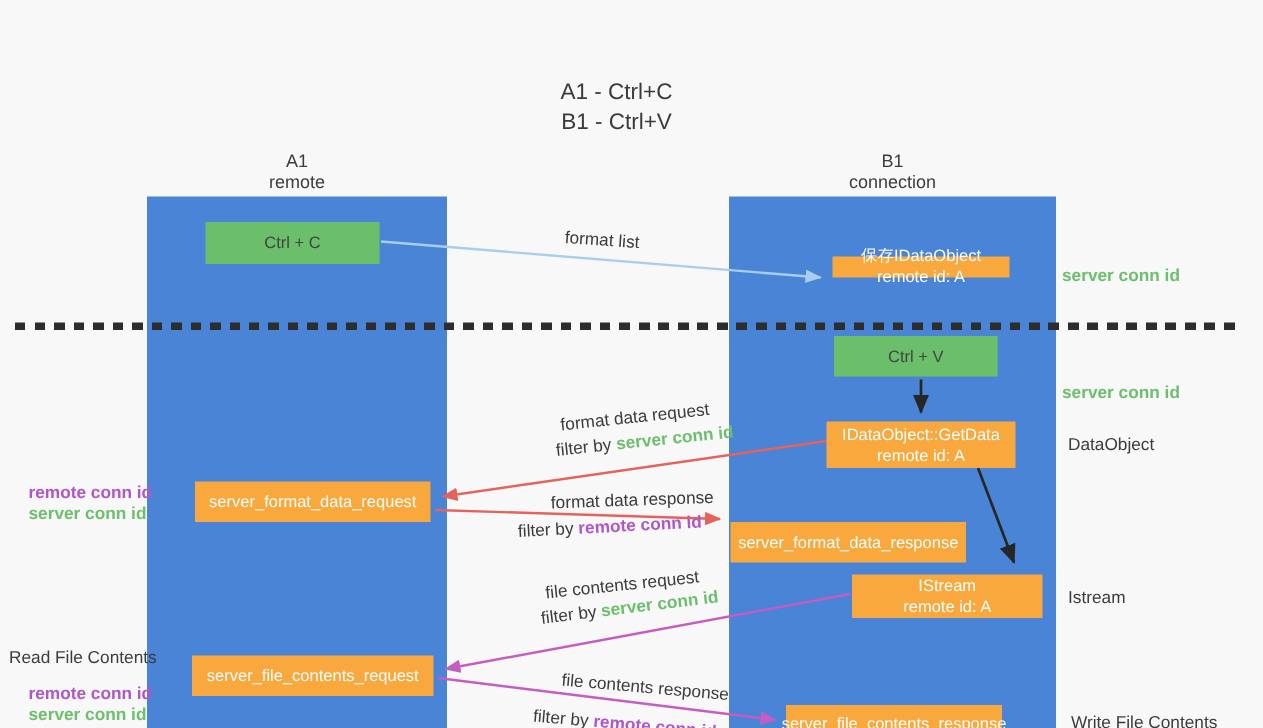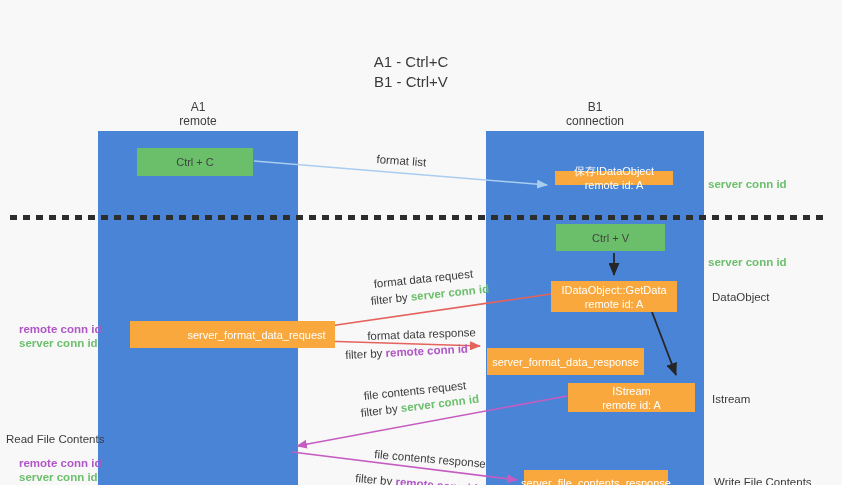--- a/index.html
+++ b/index.html
@@ -90,33 +90,36 @@
 
   <div class="node node-green" style="left:556px; top:180px; width:109px; height:27px;">
     <div>Ctrl + V</div>
   </div>
 
   <div class="node node-orange" style="left:551px; top:237px; width:126px; height:31px;">
     <div>IDataObject::GetData</div>
     <div>remote id: A</div>
   </div>
 
-  <div class="node node-orange" style="left:130px; top:277px; width:157px; height:27px;padding-left:48px;">
+  <div class="node node-orange" style="left:130px; top:277px; width:157px; height:27px;">
     <div>server_format_data_request</div>
   </div>
 
   <div class="node node-orange" style="left:487px; top:304px; width:157px; height:27px;">
     <div>server_format_data_response</div>
   </div>
 
   <div class="node node-orange" style="left:568px; top:339px; width:127px; height:29px;">
     <div>IStream</div>
     <div>remote id: A</div>
   </div>
 
+  <div class="node node-orange" style="left:128px; top:393px; width:161px; height:27px;">
+    <div>server_file_contents_request</div>
+  </div>
 
   <div class="node node-orange" style="left:524px; top:426px; width:144px; height:26px;">
     <div>server_file_contents_response</div>
   </div>
 
   <div class="lbl rot" style="left:377px; top:108px; transform:rotate(4deg);">format list</div>
 
   <div class="lbl rot" style="left:373px; top:233px; transform:rotate(-6deg);">format data request</div>
   <div class="lbl rot" style="left:370px; top:250px; transform:rotate(-6deg);">
     <span>filter by</span>

